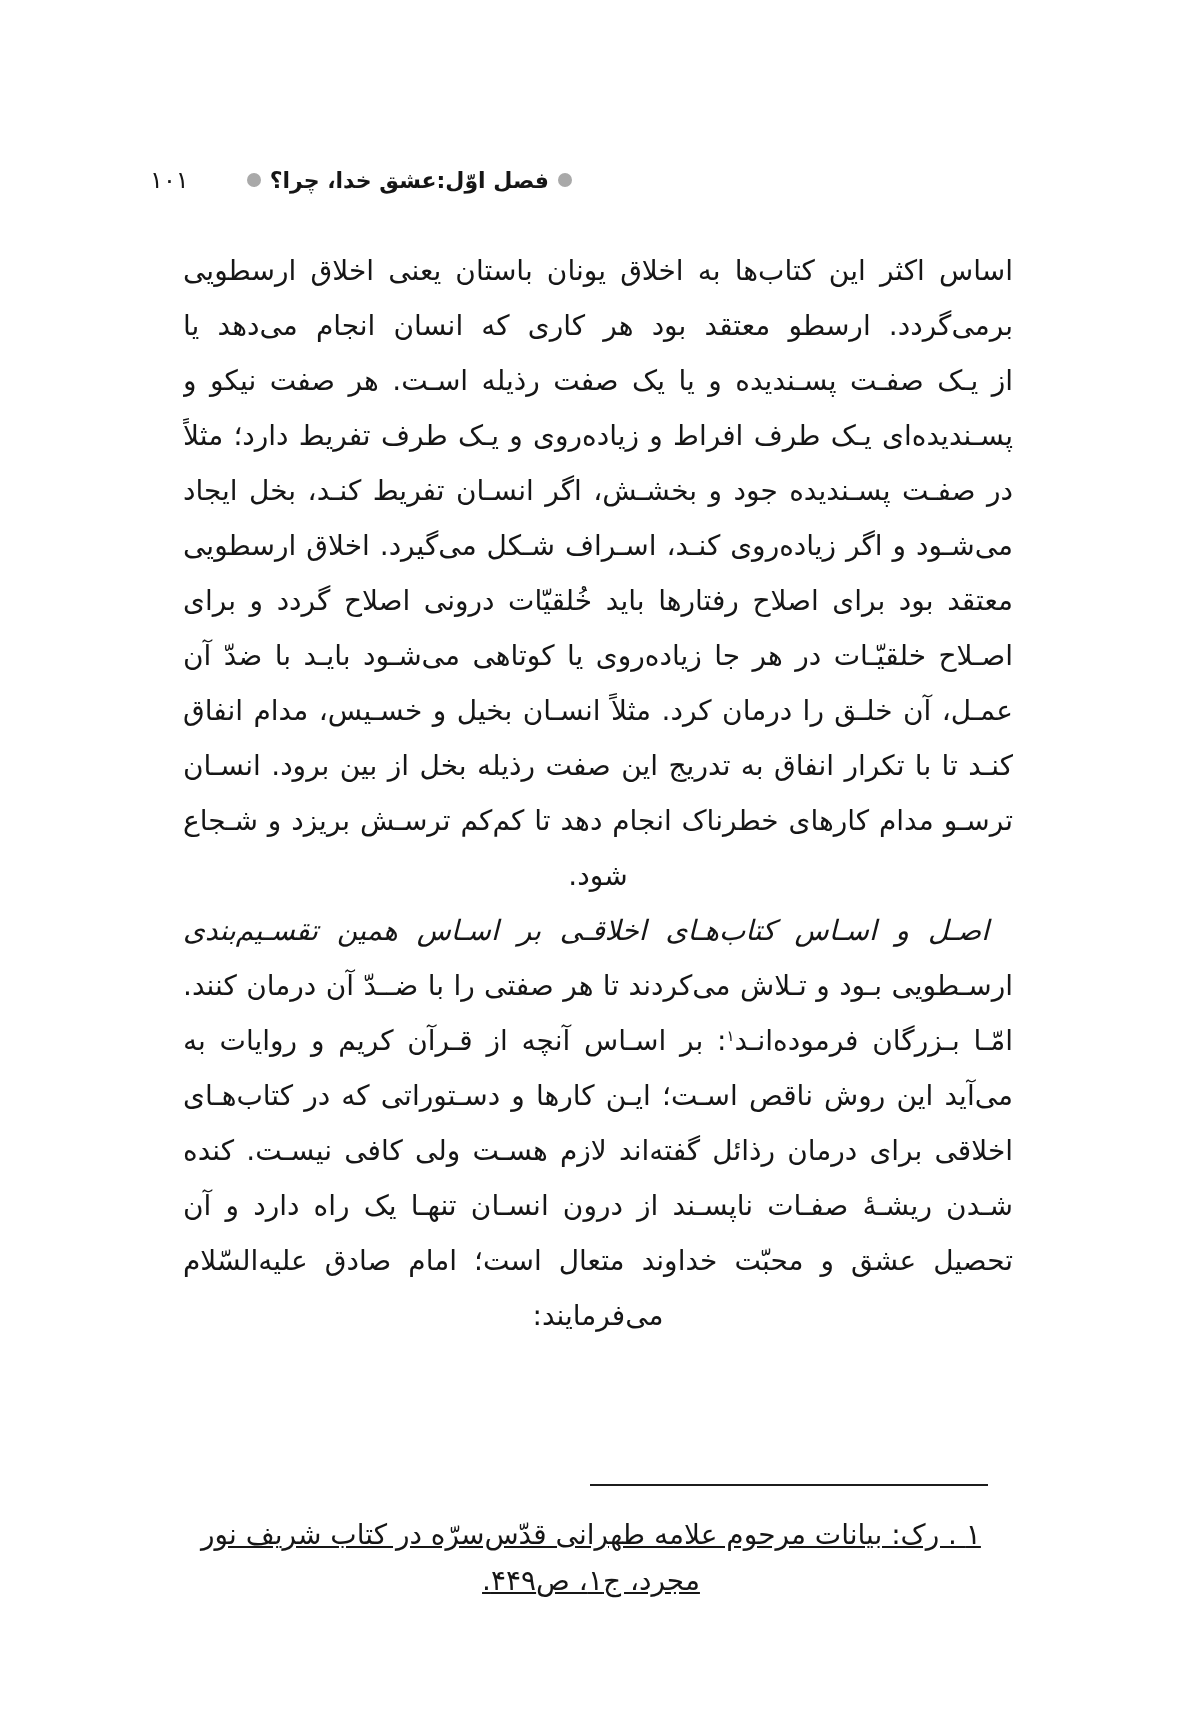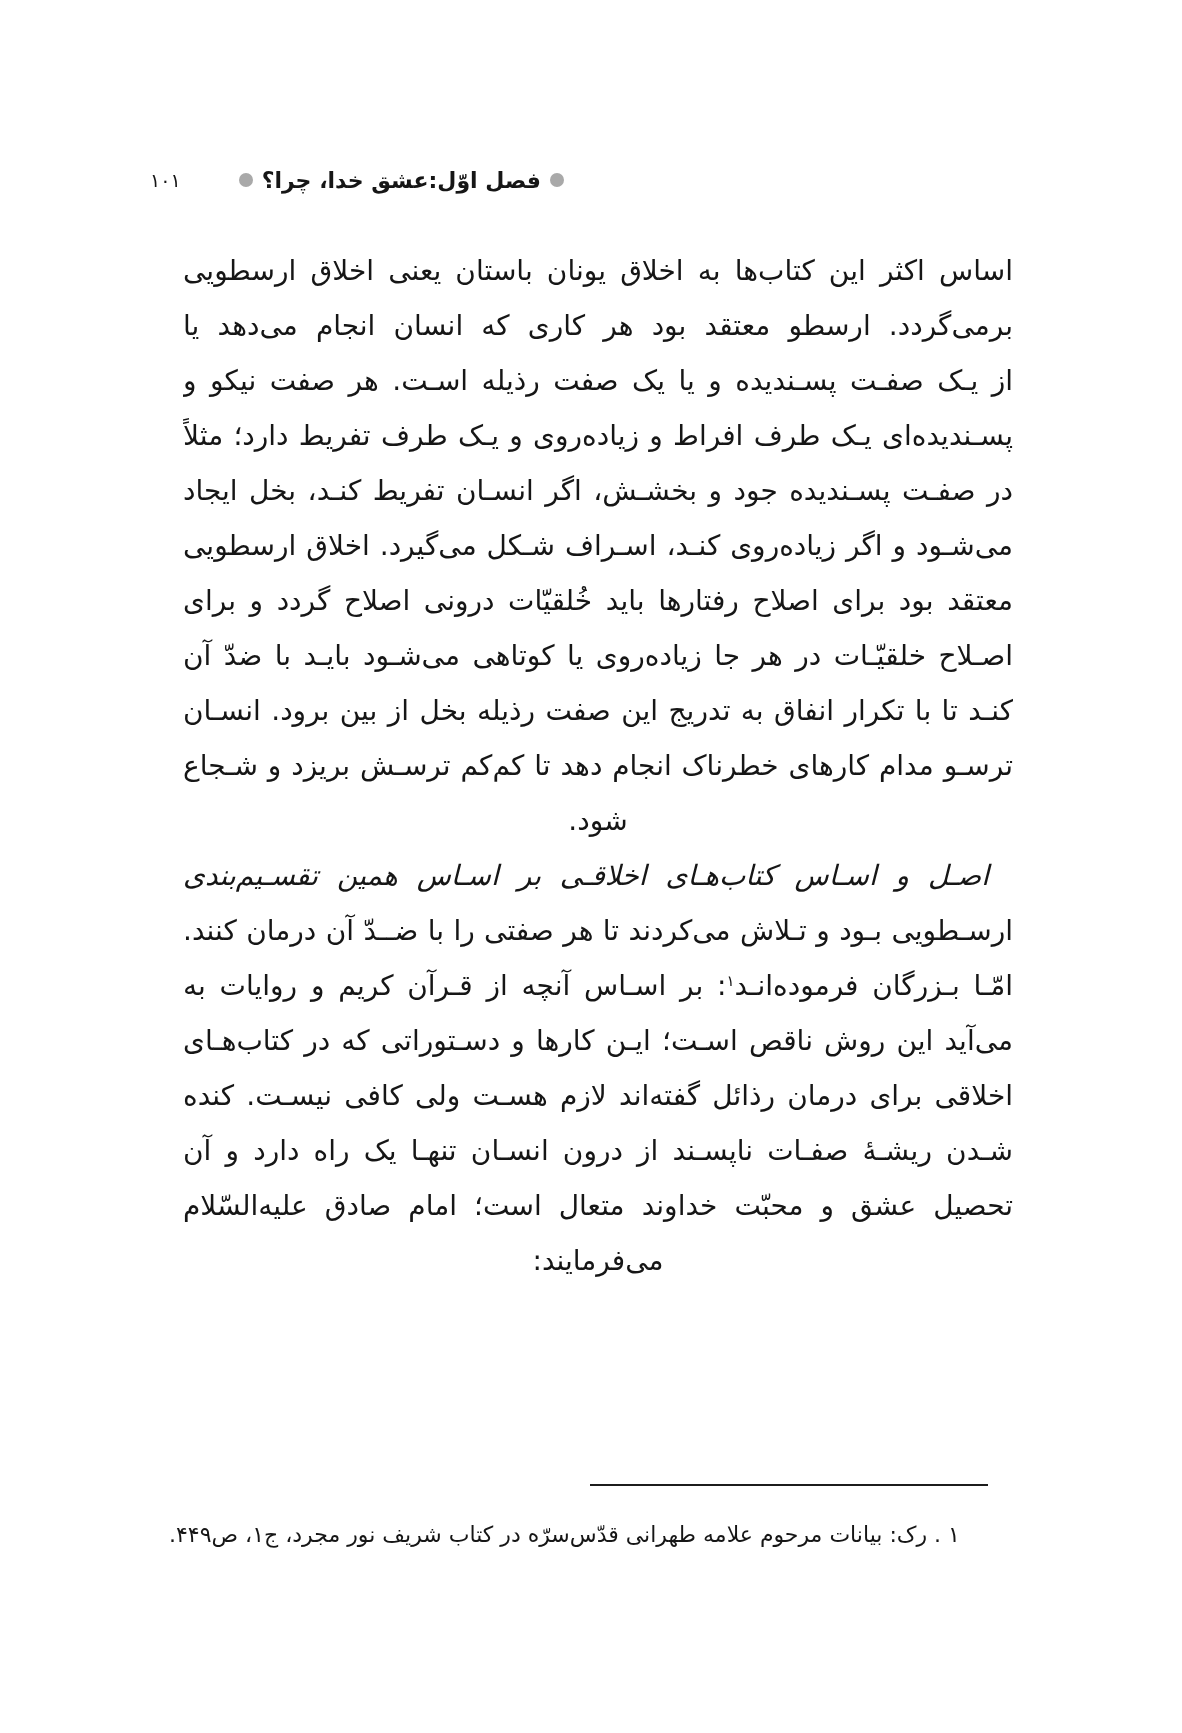--- a/index.html
+++ b/index.html
@@ -18,21 +18,21 @@
   .header {
     position: absolute;
     top: 163px;
     left: 150px;
     display: flex;
     align-items: center;
     direction: ltr;
     height: 34px;
   }
   .pagenum {
-    font-size: 19px;
+    font-size: 24px;
     letter-spacing: 1px;
   }
   .header-spacer { width: 58px; }
   .dot {
     width: 14px;
     height: 14px;
     border-radius: 50%;
     background: #a9a9a9;
     flex: 0 0 auto;
   }
@@ -79,23 +79,24 @@
     width: 398px;
     height: 0;
     border-top: 2px solid #1c1c1c;
   }
   .footnote {
     position: absolute;
     top: 1512px;
     left: 169px;
     width: 844px;
     direction: rtl;
-    text-align: left;
-    font-size: 22px;
+    text-align: center;
+    font-size: 28px;
     line-height: 46px;
+    text-decoration: underline;
   }
 </style>
 </head>
 <body>
 
 <div class="page">
 
   <div class="header">
     <span class="pagenum">۱۰۱</span>
     <span class="header-spacer"></span>
@@ -106,20 +107,21 @@
 
   <div class="body">
       <div class="line j"><span>اساس اکثر این کتاب‌ها به اخلاق یونان باستان یعنی اخلاق ارسطویی</span></div>
       <div class="line j"><span>برمی‌گردد. ارسطو معتقد بود هر کاری که انسان انجام می‌دهد یا برخاسته</span></div>
       <div class="line j"><span>از یـک صفـت پسـندیده و یا یک صفت رذیله اسـت. هر صفت نیکو و</span></div>
       <div class="line j"><span>پسـندیده‌ای یـک طرف افراط و زیاده‌روی و یـک طرف تفریط دارد؛ مثلاً</span></div>
       <div class="line j"><span>در صفـت پسـندیده جود و بخشـش، اگر انسـان تفریط کنـد، بخل ایجاد</span></div>
       <div class="line j"><span>می‌شـود و اگر زیاده‌روی کنـد، اسـراف شـکل می‌گیرد. اخلاق ارسطویی</span></div>
       <div class="line j"><span>معتقد بود برای اصلاح رفتارها باید خُلقیّات درونی اصلاح گردد و برای</span></div>
       <div class="line j"><span>اصـلاح خلقیّـات در هر جا زیاده‌روی یا کوتاهی می‌شـود بایـد با ضدّ آن</span></div>
+      <div class="line j"><span>عمـل، آن خلـق را درمان کرد. مثلاً انسـان بخیل و خسـیس، مدام انفاق</span></div>
       <div class="line j"><span>کنـد تا با تکرار انفاق به تدریج این صفت رذیله بخل از بین برود. انسـان</span></div>
       <div class="line j"><span>ترسـو مدام کارهای خطرناک انجام دهد تا کم‌کم ترسـش بریزد و شـجاع</span></div>
       <div class="line"><span>شود.</span></div>
       <div class="line j indent"><span>اصـل و اسـاس کتاب‌هـای اخلاقـی بر اسـاس همین تقسـیم‌بندی</span></div>
       <div class="line j"><span>ارسـطویی بـود و تـلاش می‌کردند تا هر صفتی را با ضــدّ آن درمان کنند.</span></div>
       <div class="line j"><span>امّـا بـزرگان فرموده‌انـد</span><span class="sup">۱</span><span>: بر اسـاس آنچه از قـرآن کریم و روایات به دسـت</span></div>
       <div class="line j"><span>می‌آید این روش ناقص اسـت؛ ایـن کارها و دسـتوراتی که در کتاب‌هـای</span></div>
       <div class="line j"><span>اخلاقی برای درمان رذائل گفته‌اند لازم هسـت ولی کافی نیسـت. کنده</span></div>
       <div class="line j"><span>شـدن ریشـهٔ صفـات ناپسـند از درون انسـان تنهـا یک راه دارد و آن</span></div>
       <div class="line j"><span>تحصیل عشق و محبّت خداوند متعال است؛ امام صادق علیه‌السّلام</span></div>

